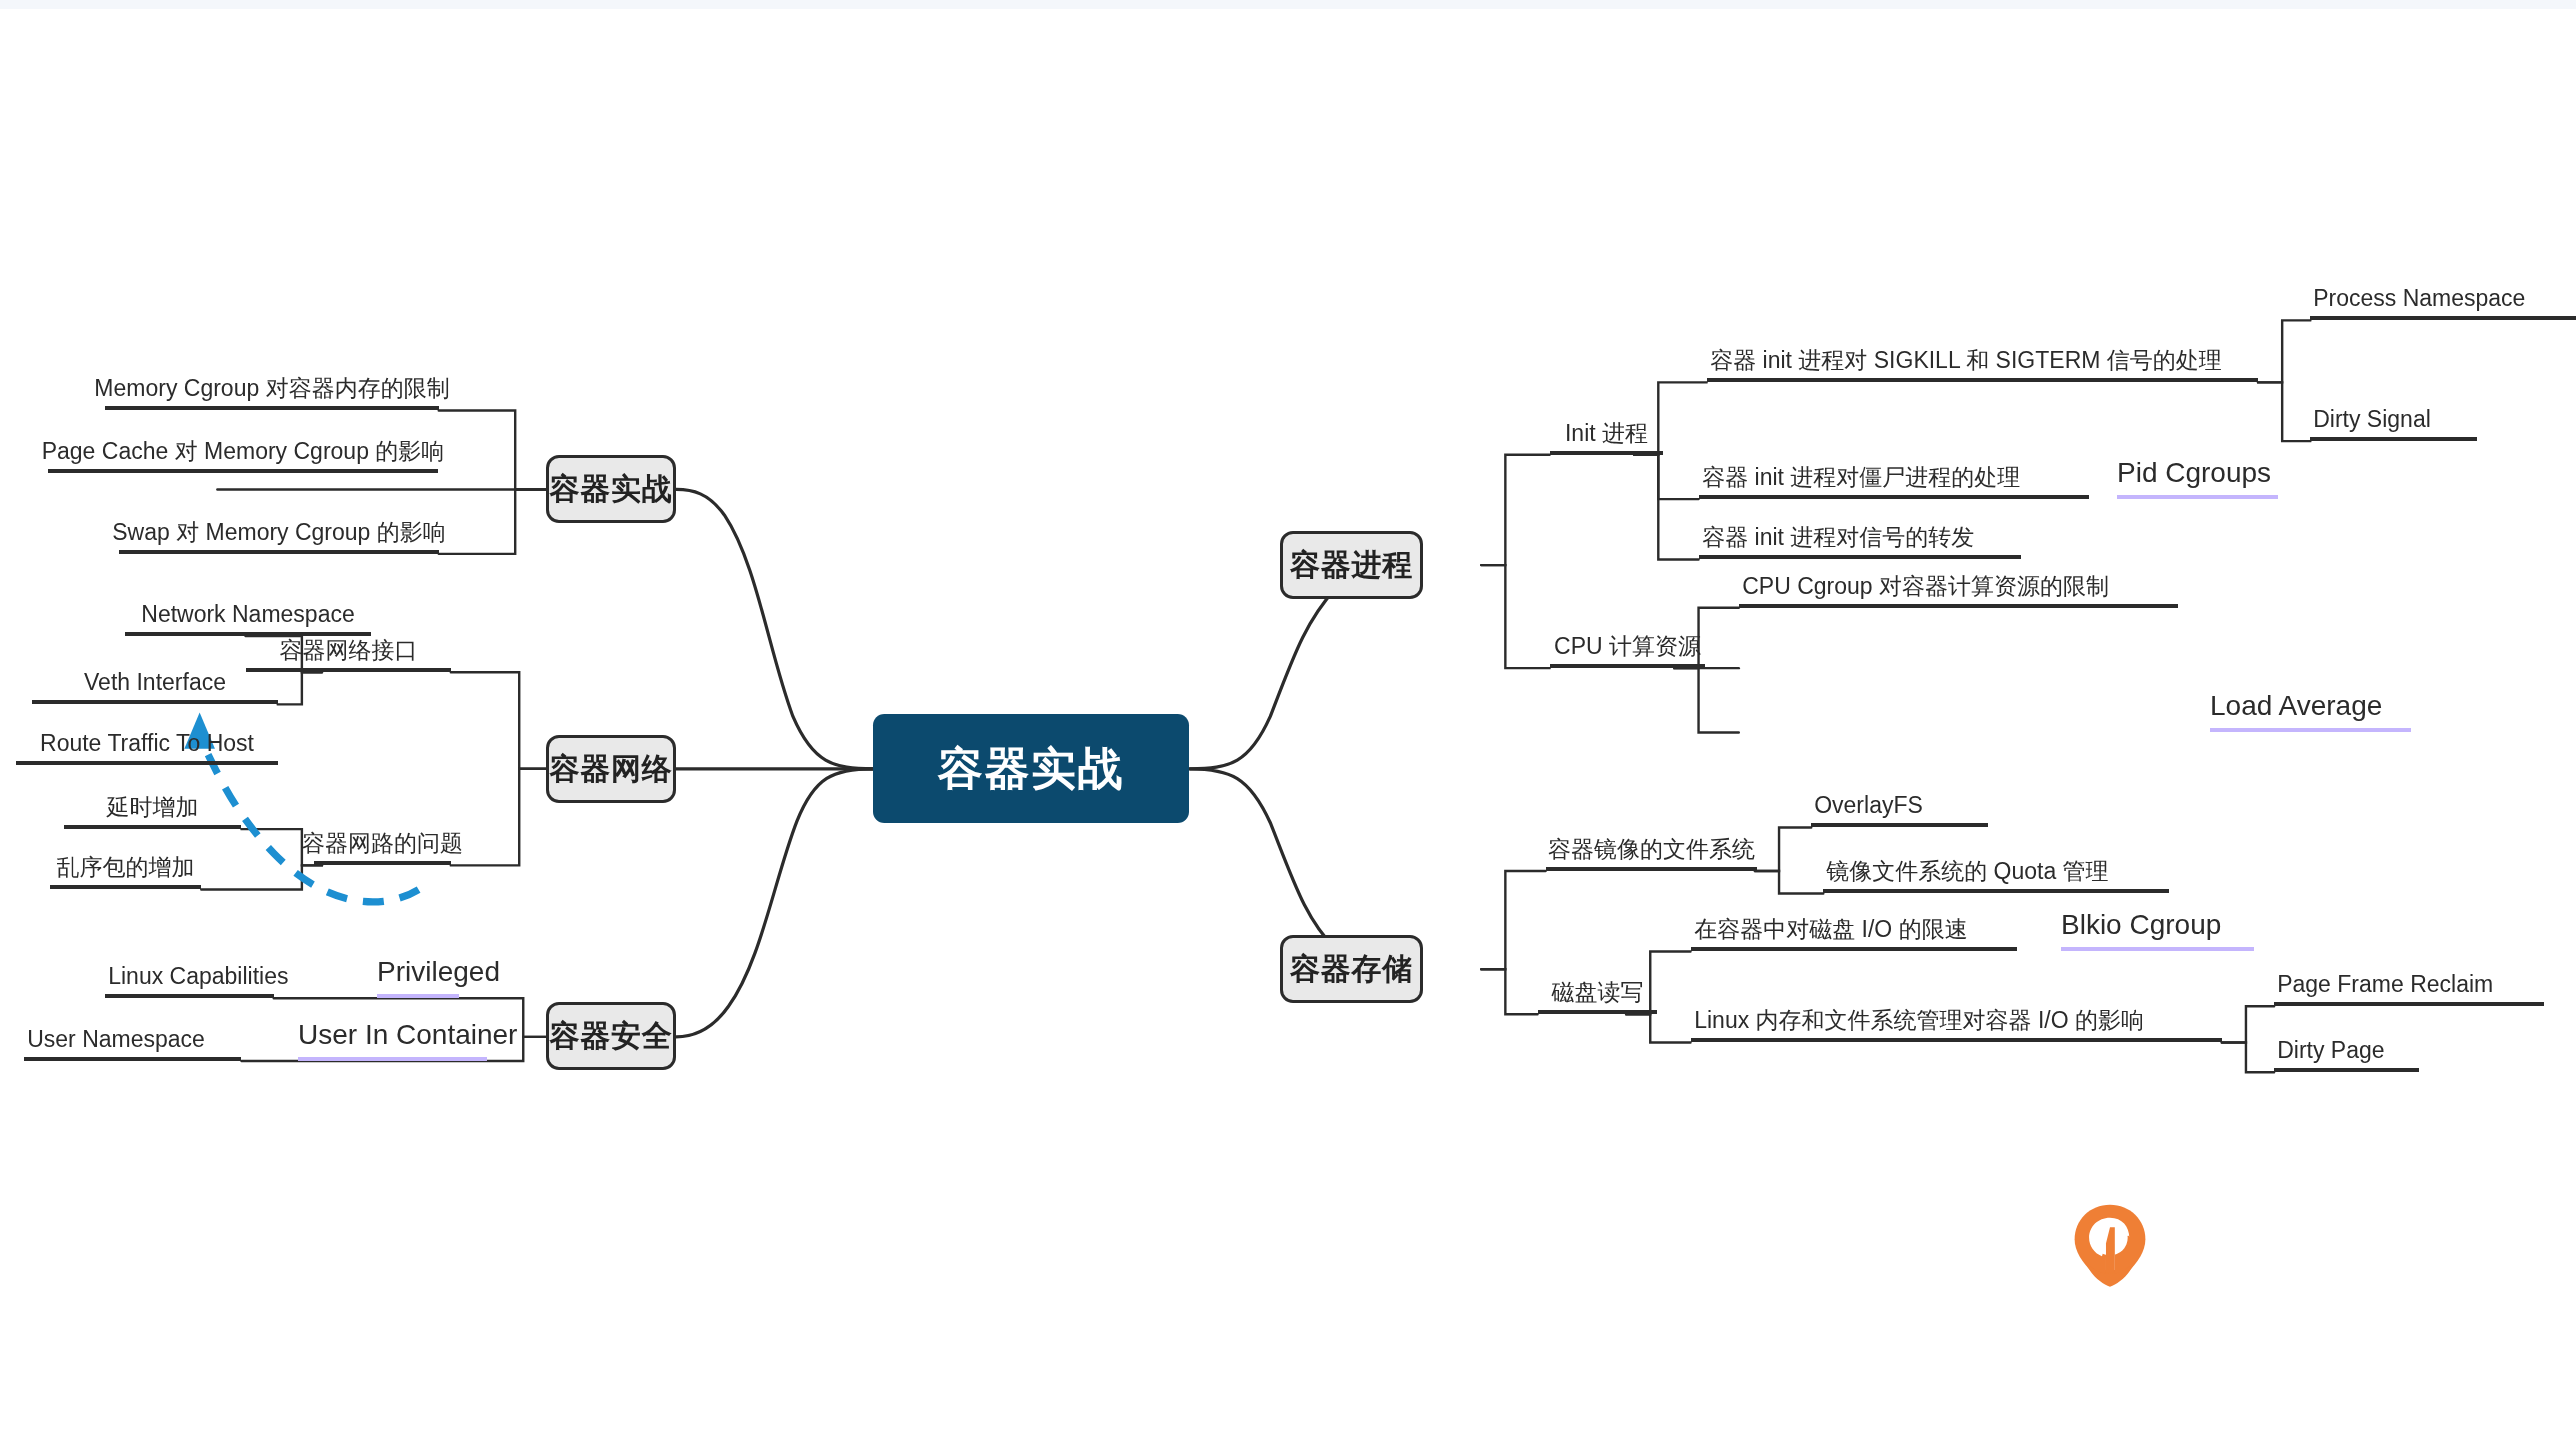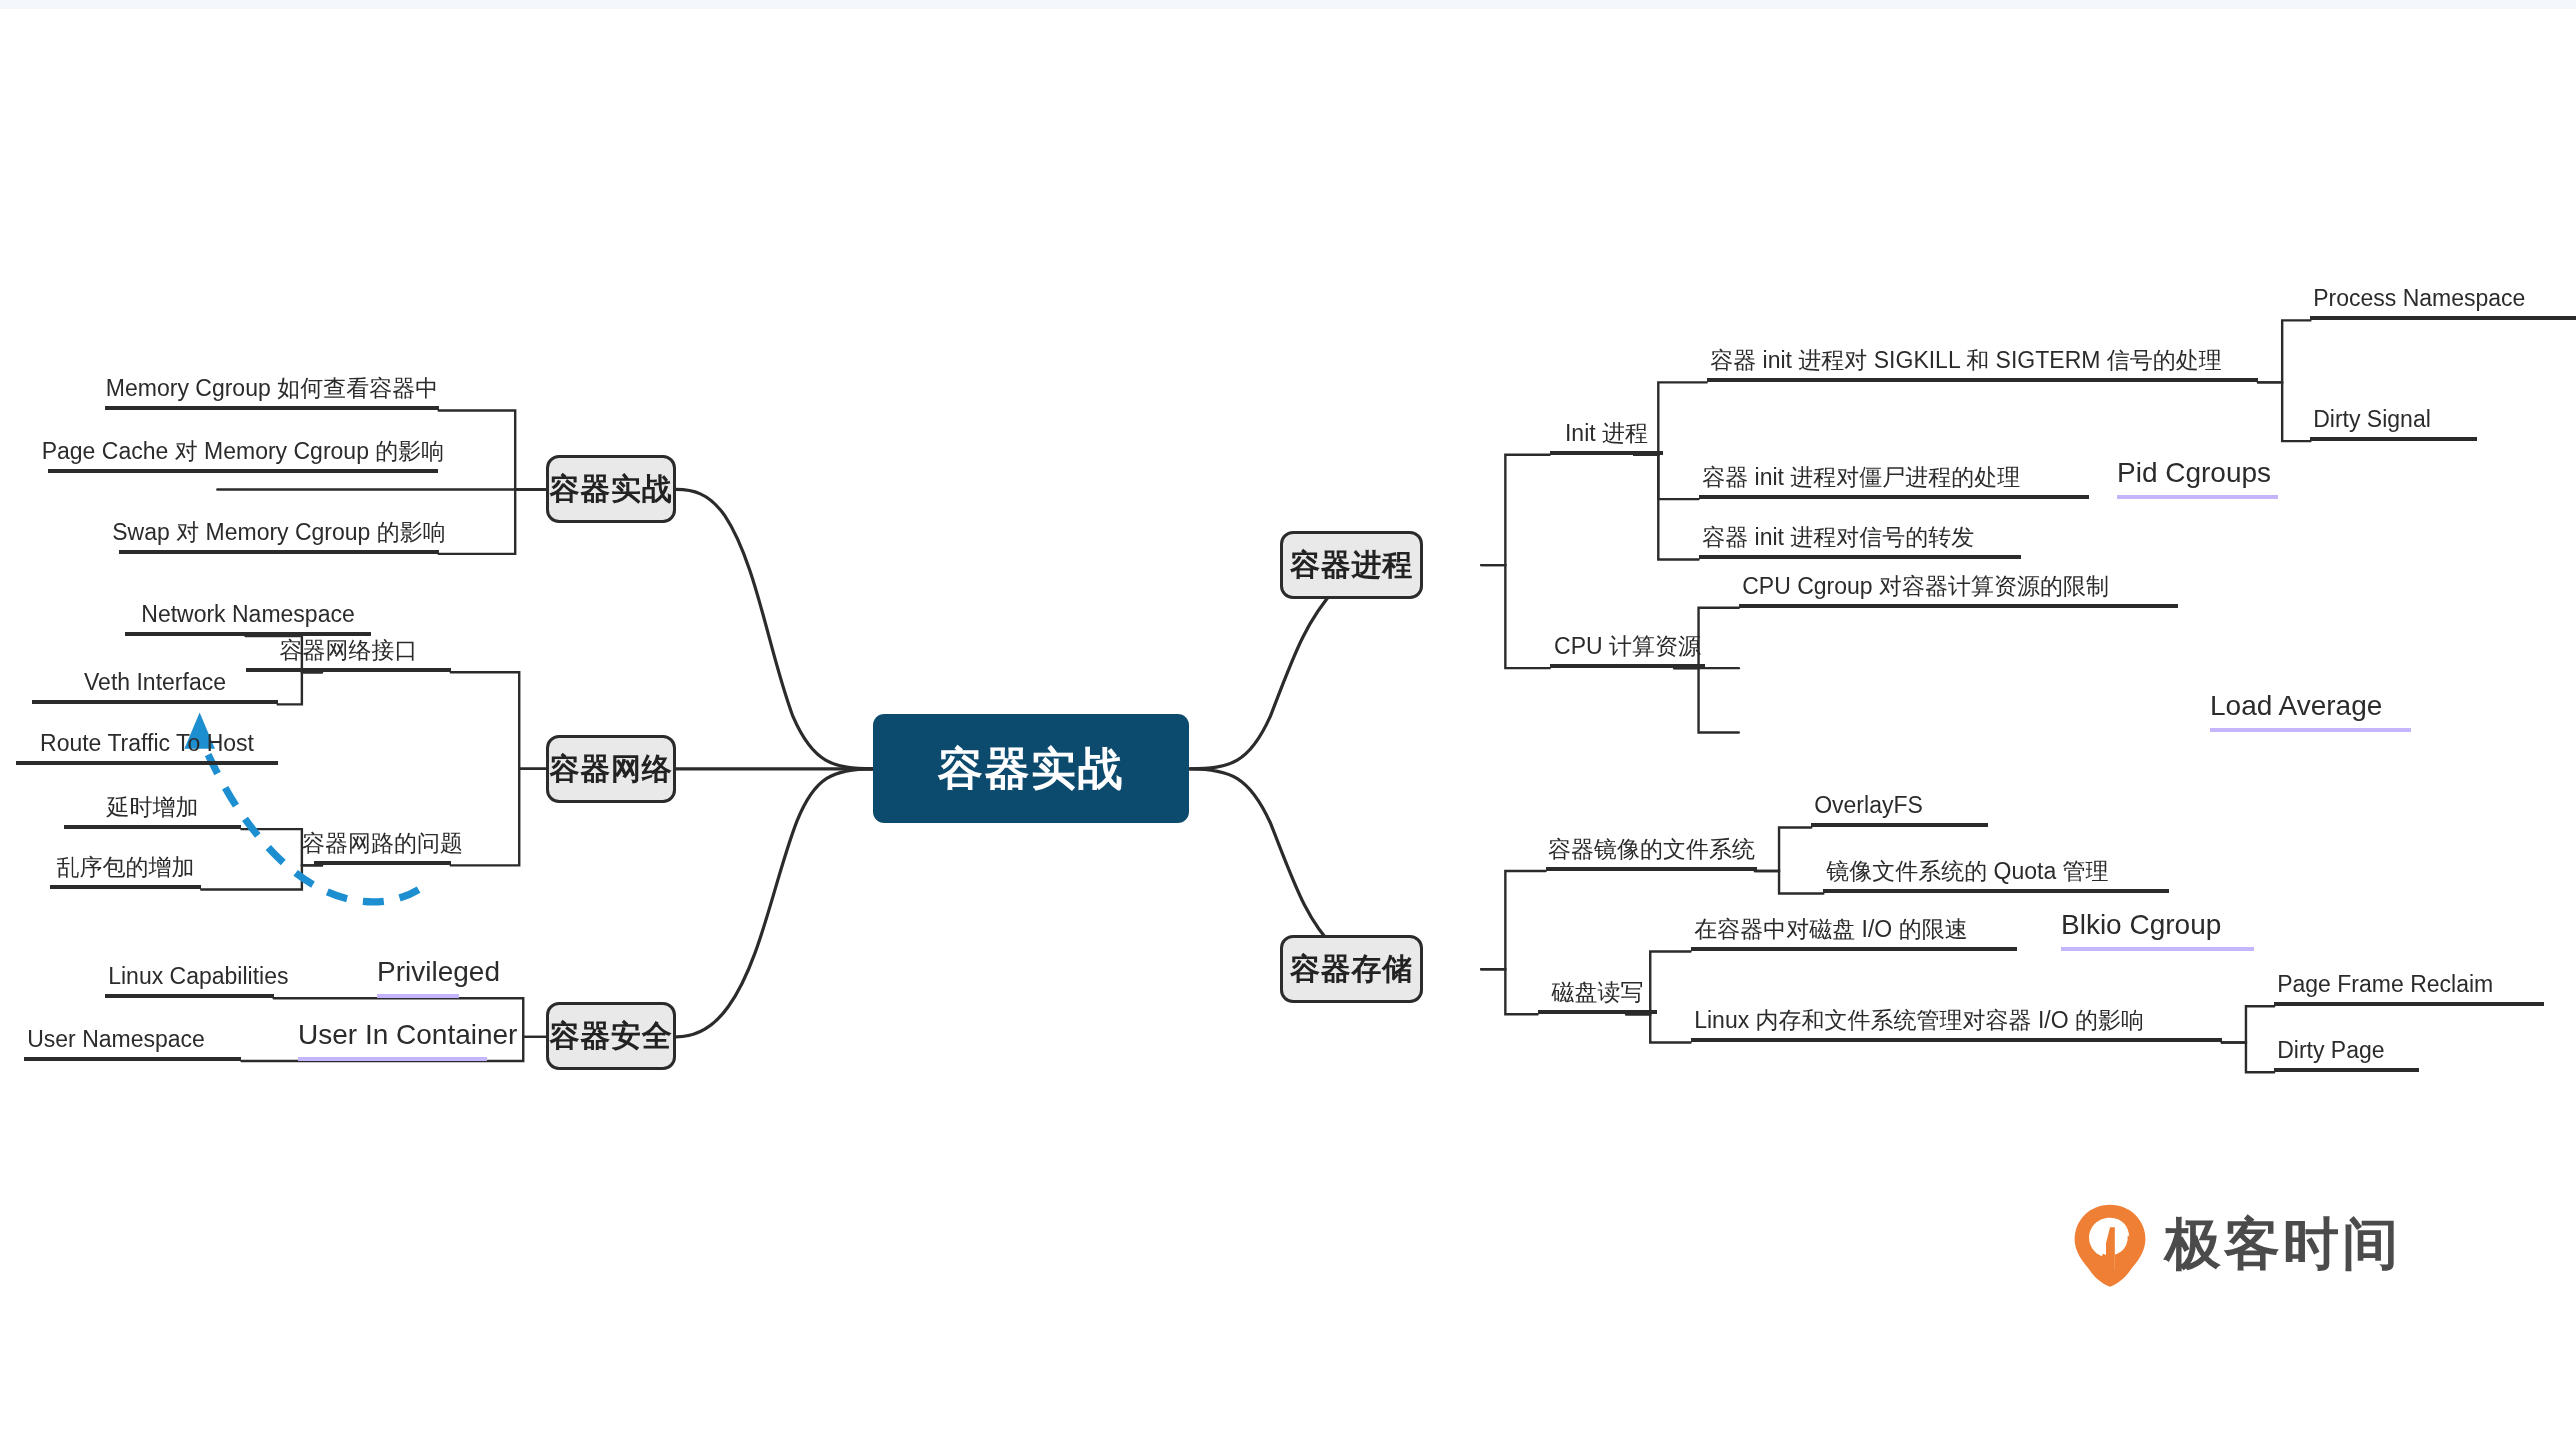--- a/index.html
+++ b/index.html
@@ -109,21 +109,21 @@
     <g fill="none" stroke="#1d8fd1" stroke-width="9" stroke-dasharray="26 20" stroke-linecap="butt">
       <path d="M520 1105 C470 1135 400 1122 340 1060 C290 1008 270 960 250 920"></path>
     </g>
     <polygon points="248,885 267,930 229,930" fill="#1d8fd1"></polygon>
   </svg>
 
   <div class="node root" style="left:873px;top:714px;width:316px;height:109px;">容器实战</div>
 
   <div class="node branch" style="left:546px;top:455px;width:130px;height:68px;">容器实战</div>
 
-  <div class="node leaf rule c" style="left:105px;top:370px;width:334px;height:40px;">Memory Cgroup 如何查看容器中</div>
+  <div class="node leaf rule c" style="left:105px;top:370px;width:334px;height:40px;">Memory Cgroup 对容器内存的限制</div>
   <div class="node leaf rule c" style="left:48px;top:433px;width:390px;height:40px;">Page Cache 对 Memory Cgroup 的影响</div>
   <div class="node leaf rule c" style="left:119px;top:514px;width:320px;height:40px;">Swap 对 Memory Cgroup 的影响</div>
 
   <div class="node branch" style="left:546px;top:735px;width:130px;height:68px;">容器网络</div>
 
   <div class="node leaf rule c" style="left:246px;top:632px;width:205px;height:40px;">容器网络接口</div>
   <div class="node leaf rule c" style="left:314px;top:825px;width:137px;height:40px;">容器网路的问题</div>
 
   <div class="node leaf rule c" style="left:125px;top:596px;width:246px;height:40px;">Network Namespace</div>
   <div class="node leaf rule c" style="left:32px;top:664px;width:246px;height:40px;">Veth Interface</div>
@@ -175,17 +175,16 @@
     <span class="mark">
       <svg viewBox="0 0 92 104" width="74" height="84" xmlns="http://www.w3.org/2000/svg">
         <path d="M46 2 C21 2 2 21 2 45 C2 68 25 90 46 102 C67 90 90 68 90 45 C90 21 71 2 46 2 Z" fill="#ef7f35"></path>
         <path d="M46 18 C31 18 20 29 20 43 C20 53 26 62 36 66 L41 50 L41 83 L52 83 L52 48
                  C62 45 70 36 70 43 C70 29 61 18 46 18 Z" fill="#ffffff"></path>
         <circle cx="46" cy="43" r="22" fill="#ffffff"></circle>
         <path d="M46 30 L52 30 L52 86 L41 86 L41 50 Z" fill="#ef7f35"></path>
         <path d="M14 72 C24 92 36 100 46 104 C56 100 68 92 78 72 C66 84 56 88 46 88 C36 88 26 84 14 72 Z" fill="#ef7f35"></path>
       </svg>
     </span>
-    <span class="wordmark">极客时间</span>
   </div>
 
 </div>
 
 
 </body></html>

